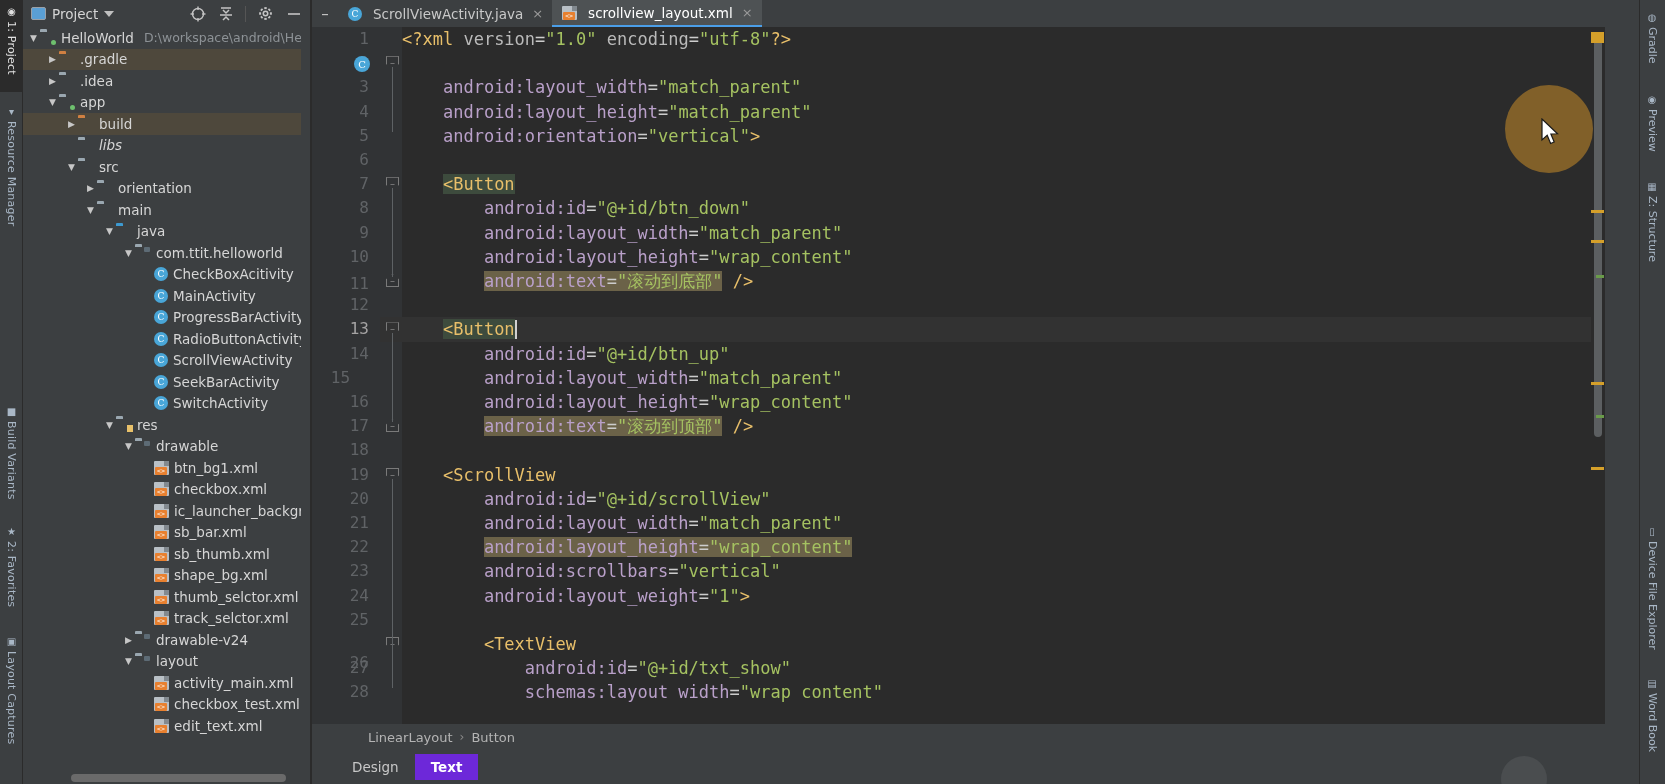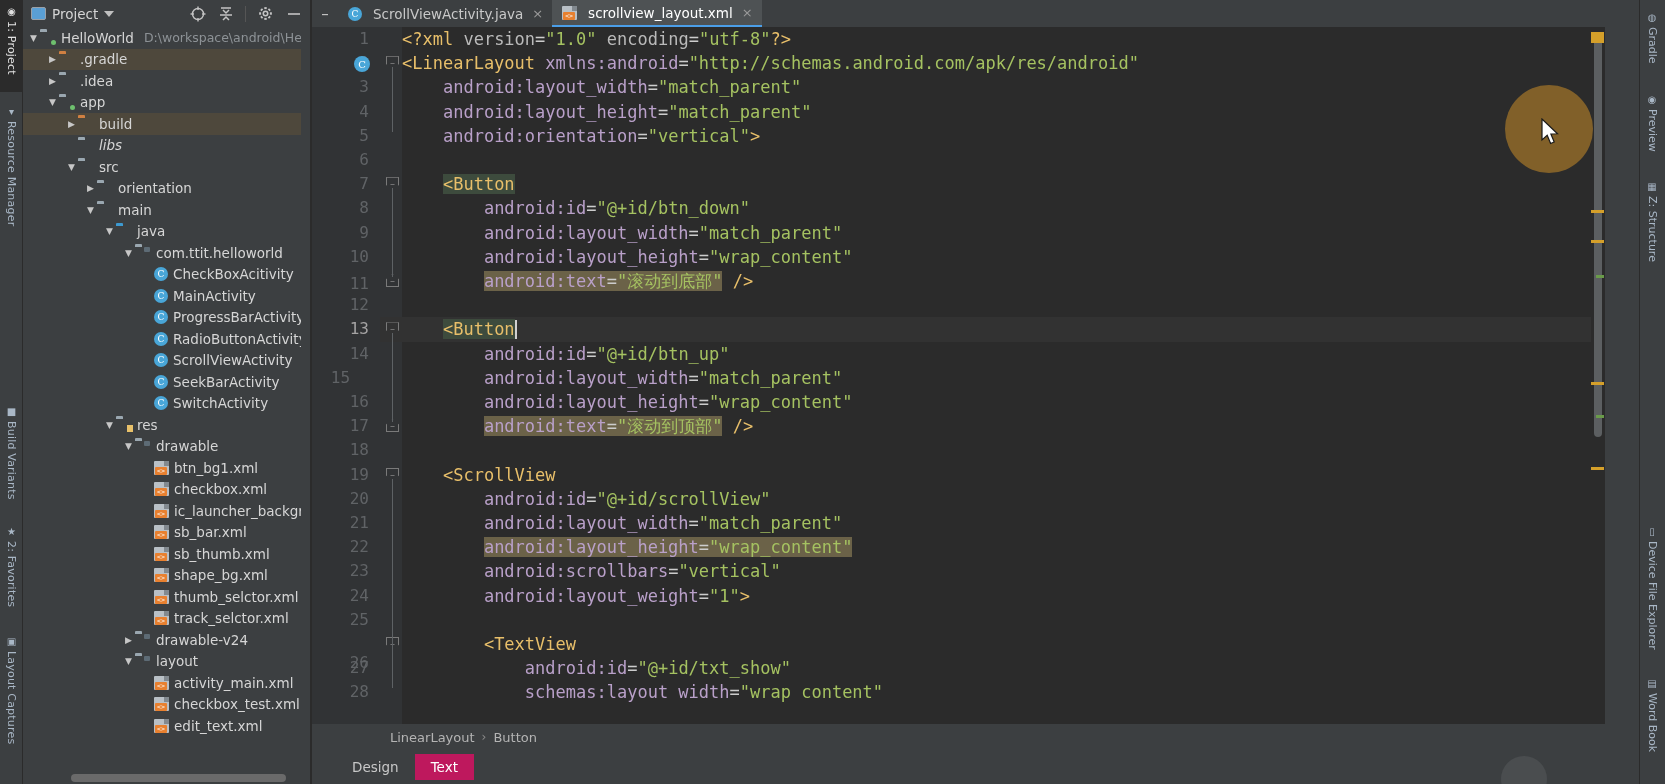--- a/index.html
+++ b/index.html
@@ -133,30 +133,30 @@
     font-size:10px; text-align:center; line-height:12px;
   }
   .fold-top { border:1px solid #7a7a7a; border-bottom:none;
     clip-path: polygon(0 0,100% 0,100% 60%,50% 100%,0 60%); }
   .fold-bot { border:1px solid #7a7a7a;
     clip-path: polygon(50% 0,100% 40%,100% 100%,0 100%,0 40%); }
   .fold-line { position:absolute; left:12px; width:1px; background:#5e6265; }
 
   .breadcrumb {
     position:absolute; left:0; right:0; bottom:34px; height:26px; background:#3c3f41;
-    display:flex; align-items:center; padding-left:78px; gap:7px;
+    display:flex; align-items:center; padding-left:56px; gap:7px;
     font-size:13px; color:#b4b4b4;
   }
   .bc-sep { color:#8a8a8a; font-size:12px; }
   .bottom-tabs {
     position:absolute; left:0; right:0; bottom:0; height:34px; background:#3c3f41;
     display:flex; align-items:center; padding-left:24px; gap:0;
   }
   .btab { padding:5px 16px; font-size:13.5px; color:#c8c8c8; }
-  .btab.active { background:#be185d; color:#ffffff; }
+  .btab.active { background:#6d28d9; color:#ffffff;font-weight:bold; }
 
   
   .marker-col { position:absolute; right:0; top:27px; width:14px; bottom:60px; background:#2b2b2b; }
   .mk { position:absolute; right:1px; height:3px; width:12px; }
   .sb-thumb { position:absolute; right:3px; width:8px; background:#5c5f61; border-radius:4px; }
 
   
   .right-rail { position:absolute; right:0; top:0; width:26px; height:784px; background:#3c3f41; border-left:1px solid #2b2b2b;}
   .rtab {
     position:absolute; right:0; width:26px; writing-mode:vertical-rl;
@@ -491,21 +491,20 @@
 
     <div class="code-wrap">
       <div class="gutter"></div>
       <div class="fold-col"></div>
       <div class="code-body" id="code-body">
           <div class="lnum" style="top: 0px; left: -90px;">1</div>
           <div class="cline" style="position: absolute; top: 0px; left: 0px;"><span class="tk-prolog">&lt;?xml </span><span class="tk-attr">version</span><span class="tk-punct">=</span><span class="tk-val">"1.0"</span><span class="tk-plain"> </span><span class="tk-attr">encoding</span><span class="tk-punct">=</span><span class="tk-val">"utf-8"</span><span class="tk-prolog">?&gt;</span></div>
           <div class="lnum" style="top: 24.2px; left: -90px;">2</div>
           <div class="cicon" style="position: absolute; left: -48px; top: 29.2px; width: 16px; height: 16px; font-size: 10px;">C</div>
           <div class="fold-mark fold-top" style="left: -16px; top: 29.2px;">–</div>
-          <div class="cline" style="position: absolute; top: 24.2px; left: 0px;"><span class="tk-tag">&lt;LinearLayout</span><span class="tk-plain"> </span><span class="tk-ns">xmlns:android</span><span class="tk-punct">=</span><span class="tk-val">"http://schemas.android.com/apk/res/android"</span></div>
           <div class="lnum" style="top: 48.4px; left: -90px;">3</div>
           <div class="cline" style="position: absolute; top: 48.4px; left: 0px;"><span class="tk-plain">    </span><span class="tk-ns">android:layout_width</span><span class="tk-punct">=</span><span class="tk-val">"match_parent"</span></div>
           <div class="lnum" style="top: 72.6px; left: -90px;">4</div>
           <div class="cline" style="position: absolute; top: 72.6px; left: 0px;"><span class="tk-plain">    </span><span class="tk-ns">android:layout_height</span><span class="tk-punct">=</span><span class="tk-val">"match_parent"</span></div>
           <div class="lnum" style="top: 96.8px; left: -90px;">5</div>
           <div class="cline" style="position: absolute; top: 96.8px; left: 0px;"><span class="tk-plain">    </span><span class="tk-ns">android:orientation</span><span class="tk-punct">=</span><span class="tk-val">"vertical"</span><span class="tk-tag">&gt;</span></div>
           <div class="lnum" style="top: 121px; left: -90px;">6</div>
           <div class="cline" style="position: absolute; top: 121px; left: 0px;"></div>
           <div class="lnum" style="top: 145.2px; left: -90px;">7</div>
           <div class="fold-mark fold-top" style="left: -16px; top: 150.2px;">–</div>

